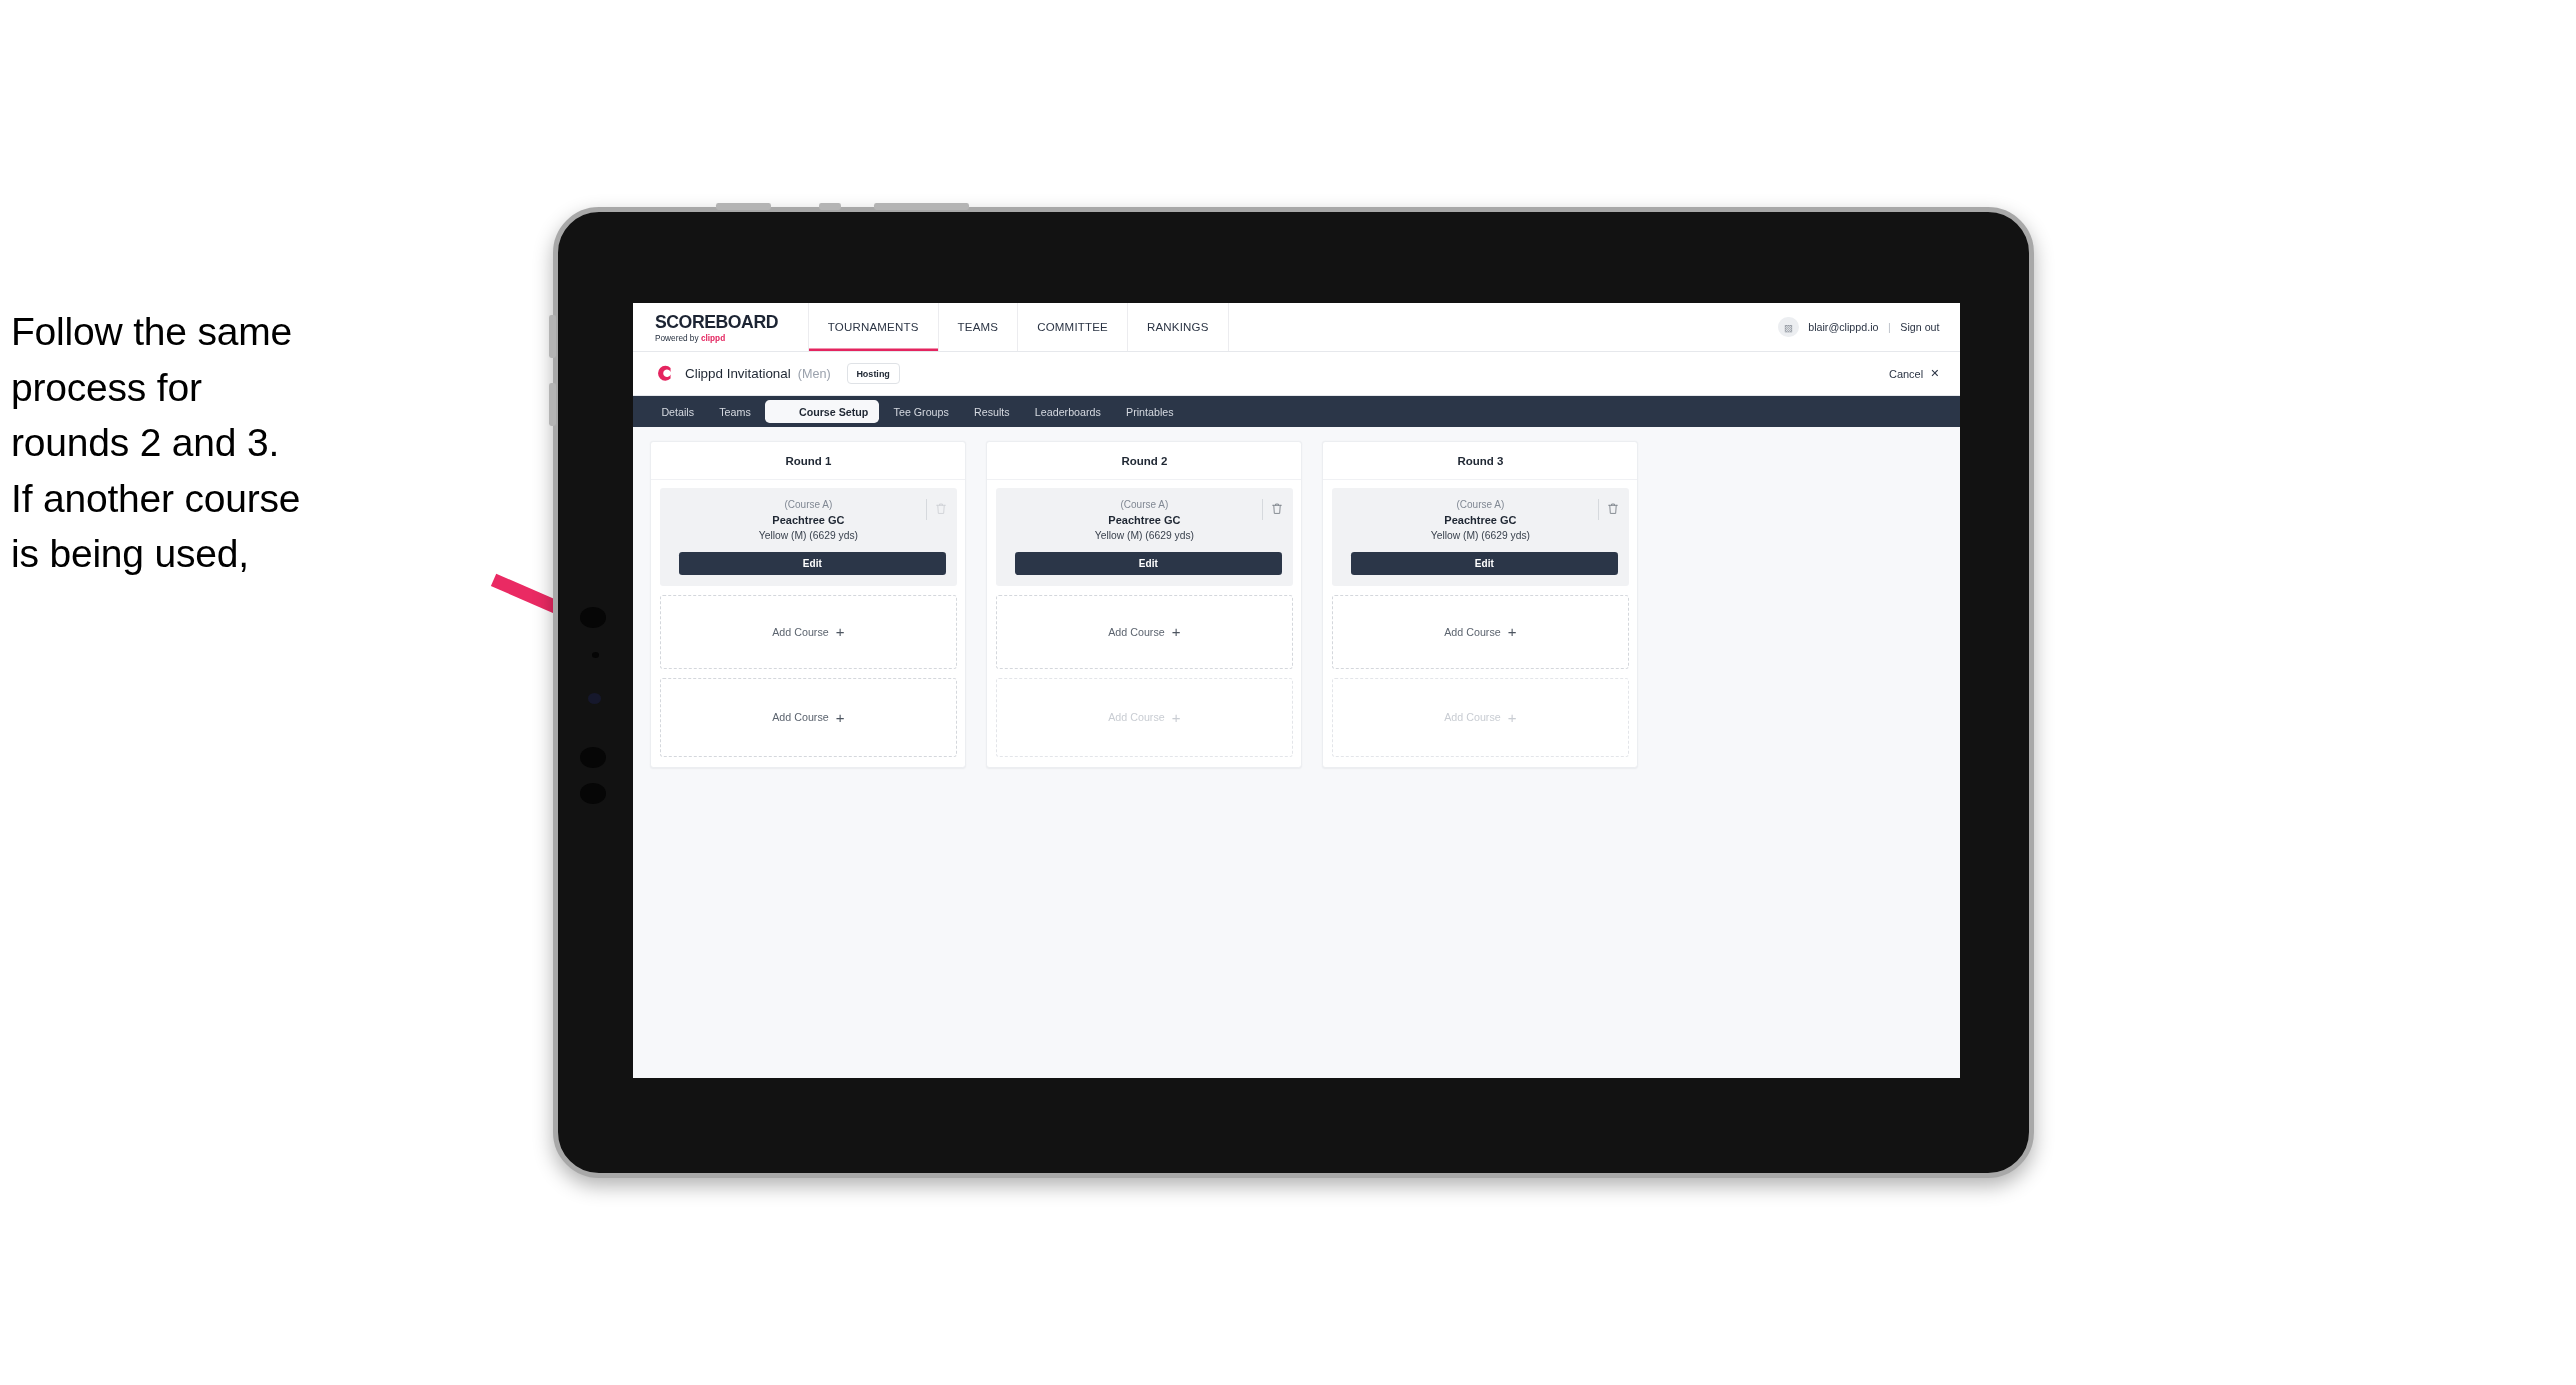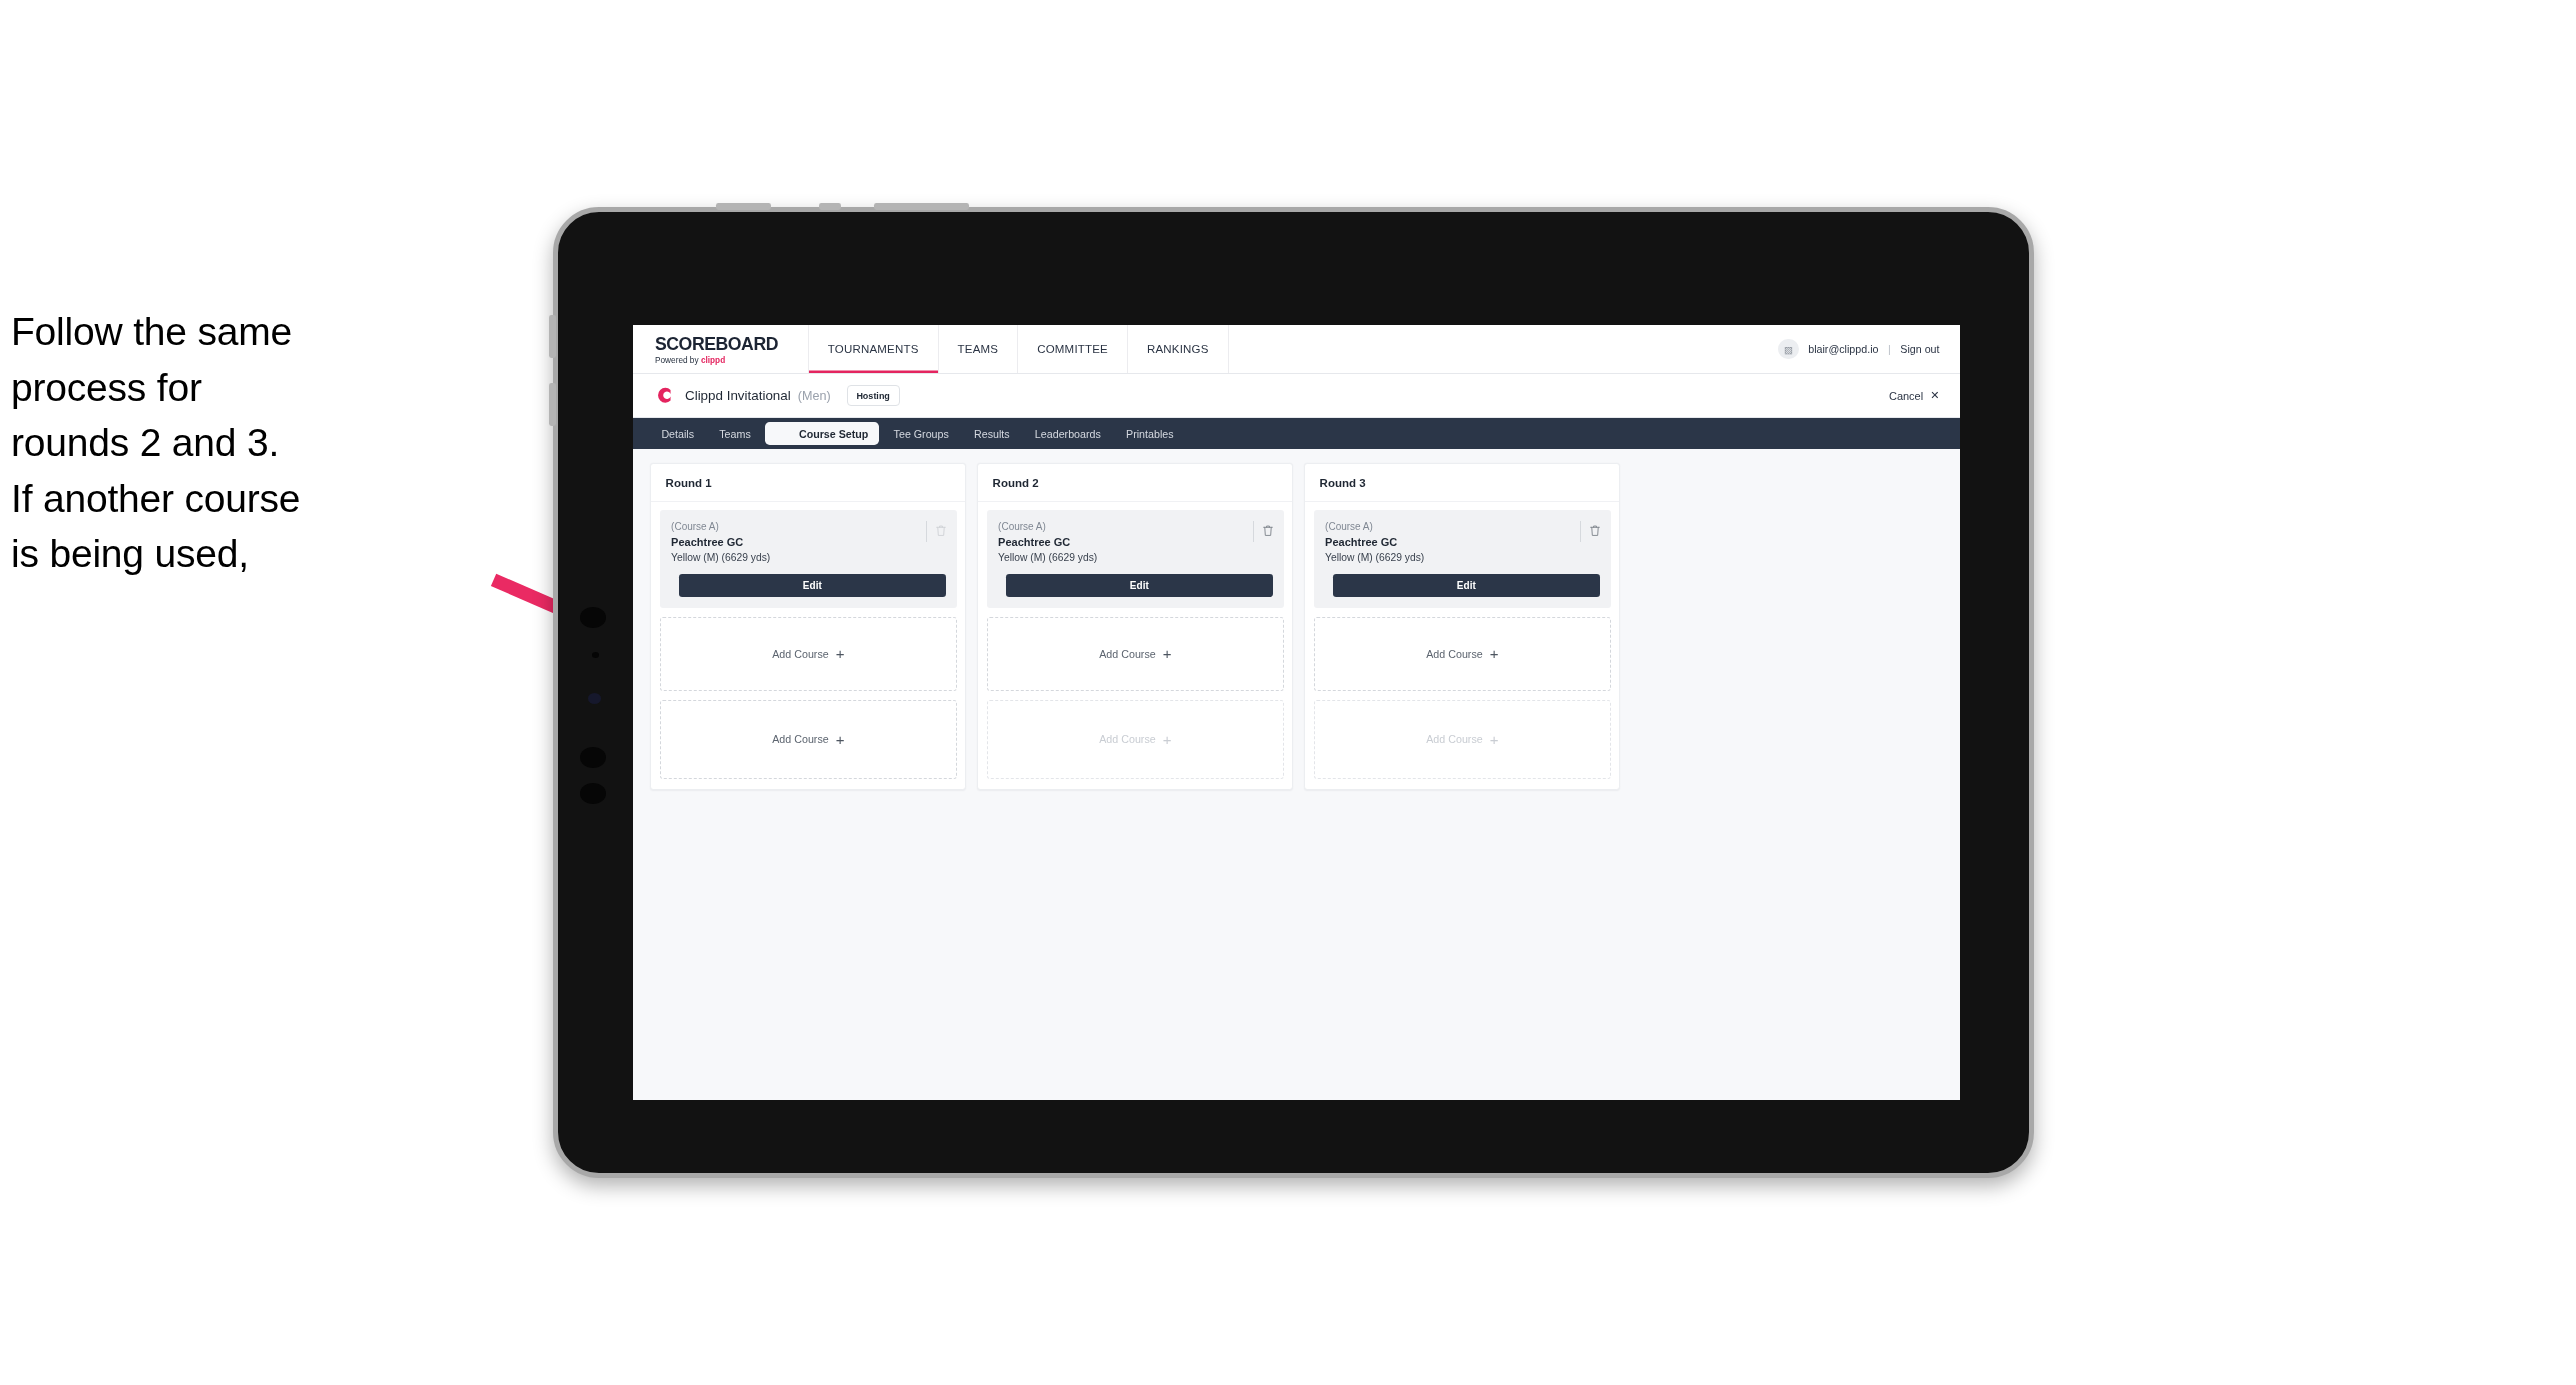--- a/index.html
+++ b/index.html
@@ -49,21 +49,21 @@
   .cam { position: absolute; border-radius: 50%; }
   #cam-big  { left: 22px; top: 395px; width: 26px; height: 20.5px; background: #060606; }
   #cam-dot  { left: 34px; top: 440px; width: 7.1px;  height: 5.5px;  background: #050505; }
   #cam-lens { left: 30px; top: 481px; width: 13.4px; height: 11px; background: #16182c; }
   #cam-b2   { left: 22px; top: 535px; width: 26px; height: 20.5px; background: #060606; }
   #cam-b3   { left: 22px; top: 571px; width: 26px; height: 20.5px; background: #060606; }
 
   
   #screen {
     position: absolute;
-    left: 75px; top: 113px;
+    left: 75px; top: 91px;
     width: 1327px; height: 775px;
     background: #f7f8fa;
     overflow: hidden;
   }
 
   
   #topnav {
     height: 49px; background: #ffffff;
     display: flex; align-items: stretch;
     border-bottom: 0.8px solid #e6e8ec;
@@ -129,21 +129,21 @@
     height: 31px; background: #2b3648; display: flex; align-items: center;
     padding: 0 17.4px; gap: 3.2px;
   }
   .tab {
     font-size: 10.7px; color: #d5d9e0; padding: 5.5px 11px;
     border-radius: 4.7px; cursor: pointer; white-space: nowrap;
   }
   .tab.active { background: #f7f8fa; color: #1f2733; font-weight: bold; padding-left: 34px; }
 
   
-  #content { padding: 14.2px 17.4px; display: flex; gap: 11px; align-items: flex-start; }
+  #content { padding: 14.2px 17.4px; display: flex; gap: 20px; align-items: flex-start; text-align: center; }
 
   .round-col {
     width: 316px; background: #ffffff;
     border: 0.8px solid #eceef1; border-radius: 3.2px;
     box-shadow: 0 0.8px 1.6px rgba(18,24,38,0.05);
     overflow: hidden;
   }
   .round-head {
     padding: 12.6px 14.2px 12px 14.2px; font-size: 11.5px; font-weight: bold;
     color: #1f2733; border-bottom: 0.8px solid #f0f1f4;

